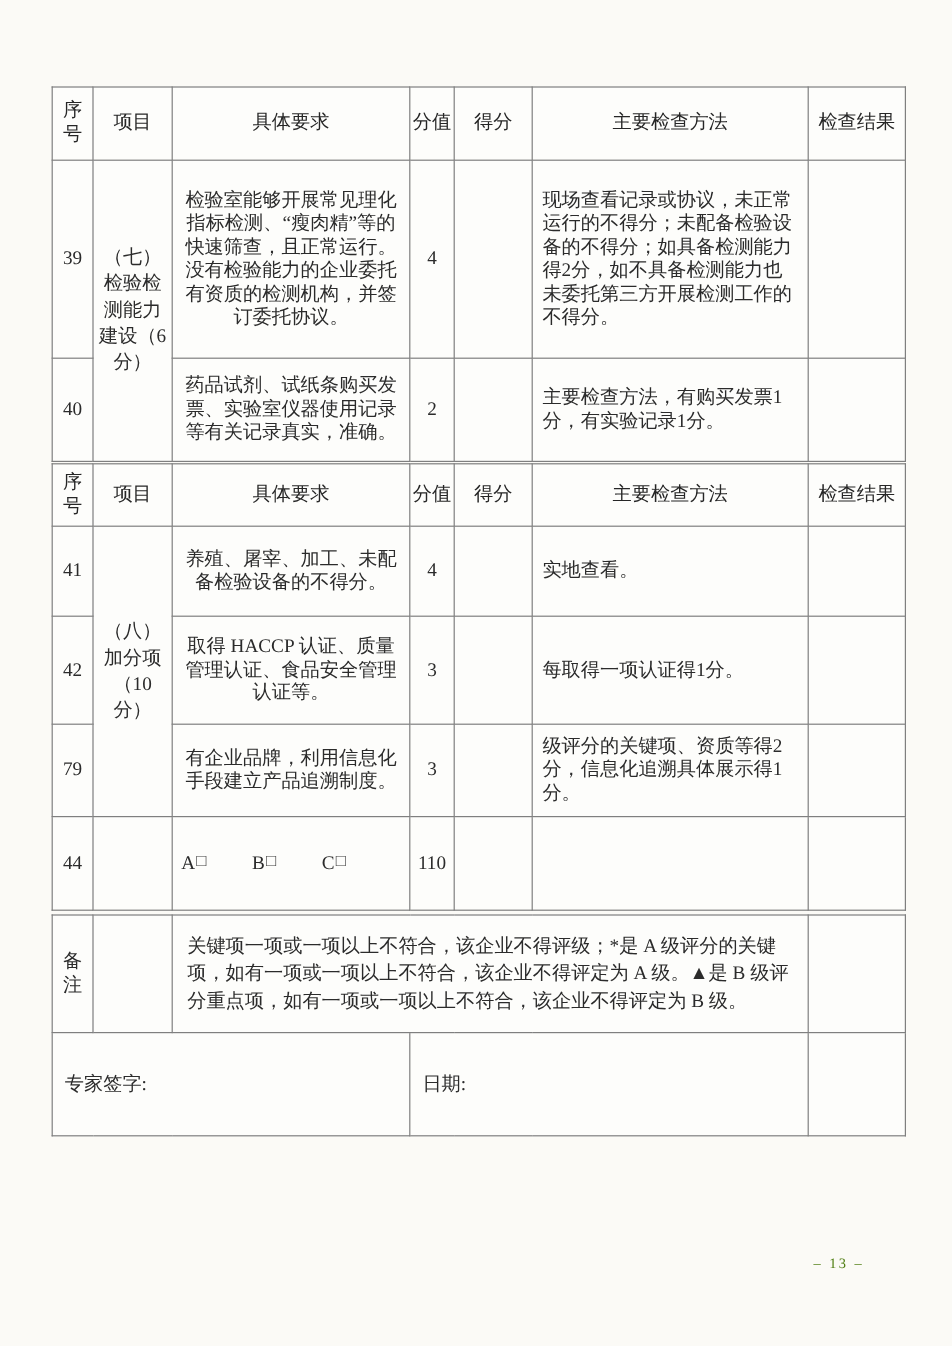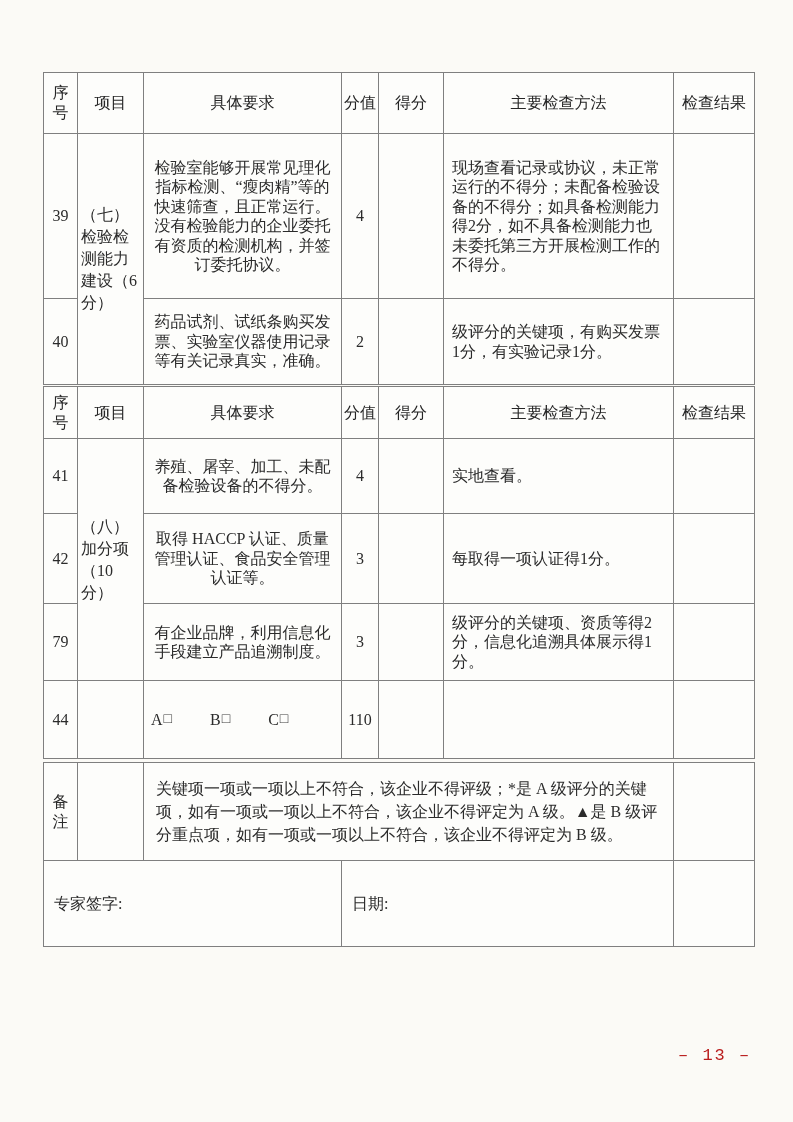--- a/index.html
+++ b/index.html
@@ -23,32 +23,32 @@
     overflow:hidden;
   }
   th.head{
     font-family:"Liberation Sans","DejaVu Sans",sans-serif;
     font-size:16px;line-height:20px;
     text-align:center;padding:2px;
     color:#262626;
   }
   td{font-size:16px;line-height:19.5px;}
   .c{text-align:center;padding:2px;}
-  .item{text-align:left;padding:2px 3px;line-height:22px;}
+  .item{text-align:center;padding:2px 3px;line-height:22px;}
   .req{text-align:center;padding:4px 7px;}
   .method{text-align:left;padding:4px 8px;}
   .notes-text{text-align:left;padding:8px 12px;line-height:23px;}
   .sig{text-align:left;padding:6px 10px;vertical-align:middle;font-size:16px;}
   .grade-options{display:flex;align-items:center;gap:38px;padding-left:6px;}
   .grade-opt{display:inline-flex;align-items:center;}
   .grade-opt .letter{font-size:16px;}
   .grade-opt .box{font-size:14px;position:relative;top:-1px;margin-left:1px;color:#3a3a3a;}
   .page-number{
     position:absolute;top:1046px;left:678px;
-    font-size:17px;color:#b91c1c;letter-spacing:2px;font-family:Liberation Mono, monospace;
+    font-size:12px;color:#4d7c0f;letter-spacing:2px;
   }
 </style>
 </head>
 <body>
 
 <div class="page">
 
   <table class="grid" style="top:72px">
     <colgroup>
       <col style="width:34px">
@@ -76,21 +76,21 @@
       <td class="c">4</td>
       <td></td>
       <td class="method">现场查看记录或协议，未正常运行的不得分；未配备检验设备的不得分；如具备检测能力得2分，如不具备检测能力也未委托第三方开展检测工作的不得分。</td>
       <td></td>
     </tr>
     <tr style="height:86px">
       <td class="c">40</td>
       <td class="req">药品试剂、试纸条购买发票、实验室仪器使用记录等有关记录真实，准确。</td>
       <td class="c">2</td>
       <td></td>
-      <td class="method">级评分的关键项，有购买发票1分，有实验记录1分。</td>
+      <td class="method">主要检查方法，有购买发票1分，有实验记录1分。</td>
       <td></td>
     </tr>
   </tbody>
     </table>
 
   <table class="grid" style="top:386px">
     <colgroup>
       <col style="width:34px">
         <col style="width:66px">
         <col style="width:198px">

